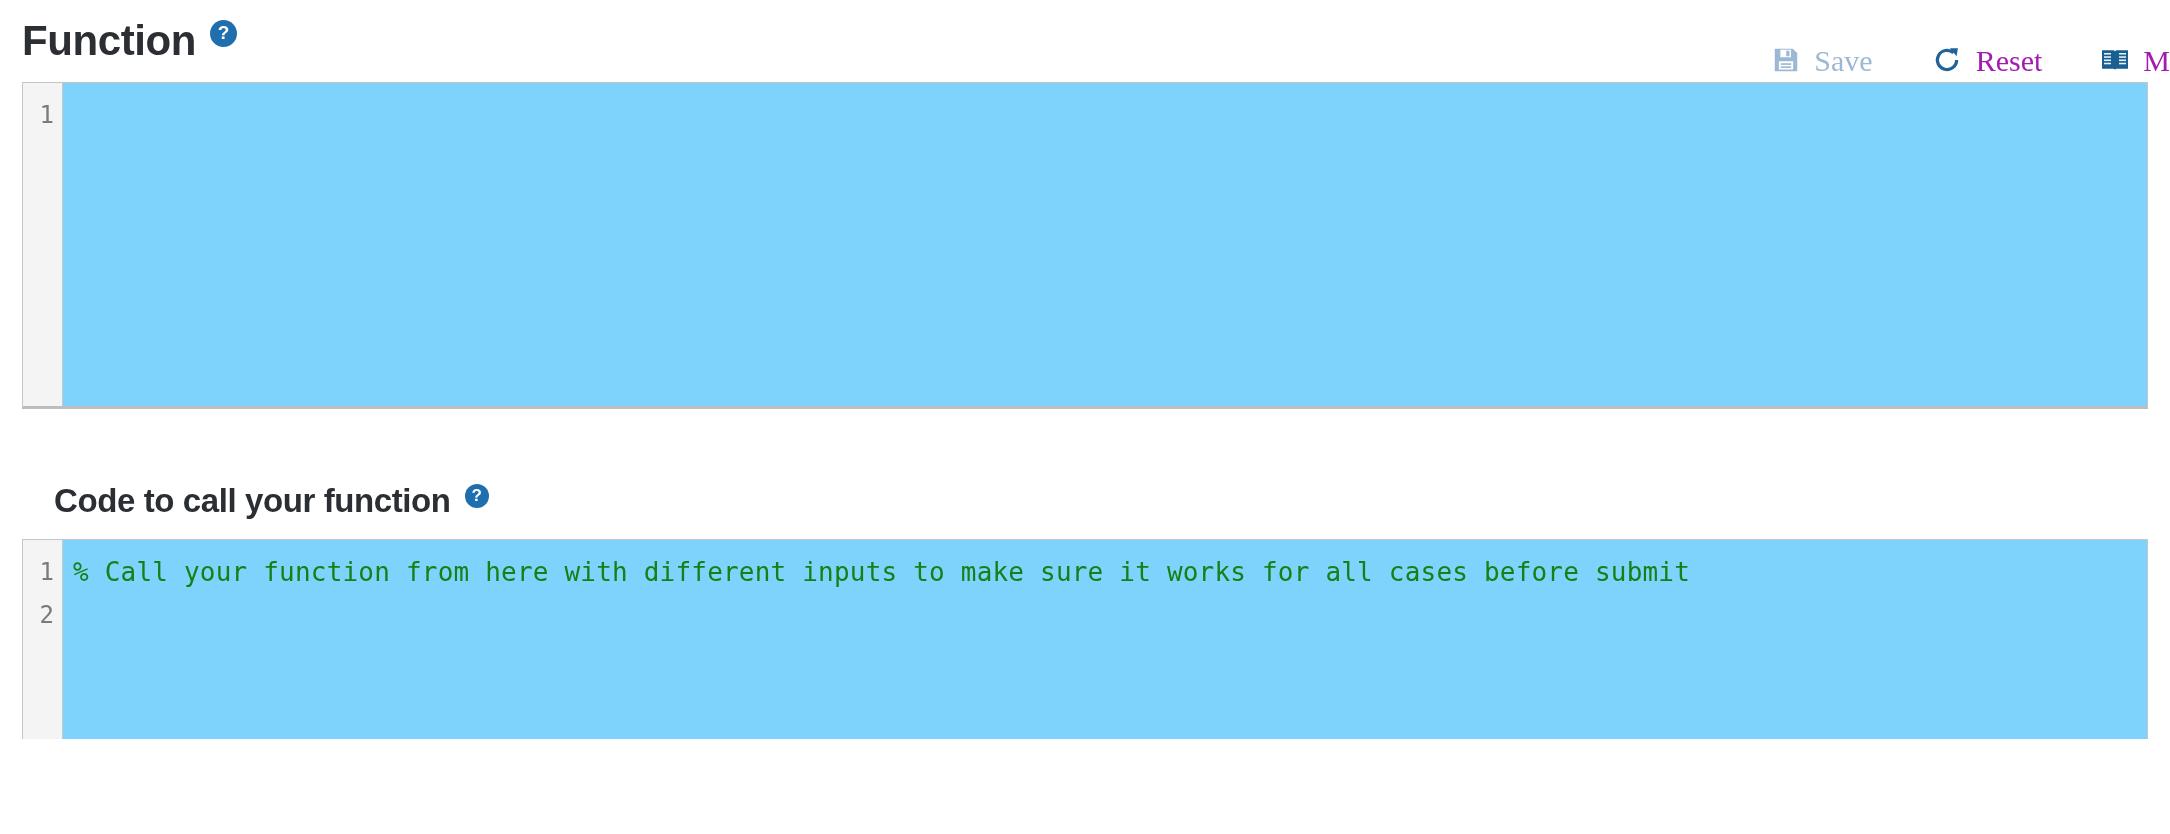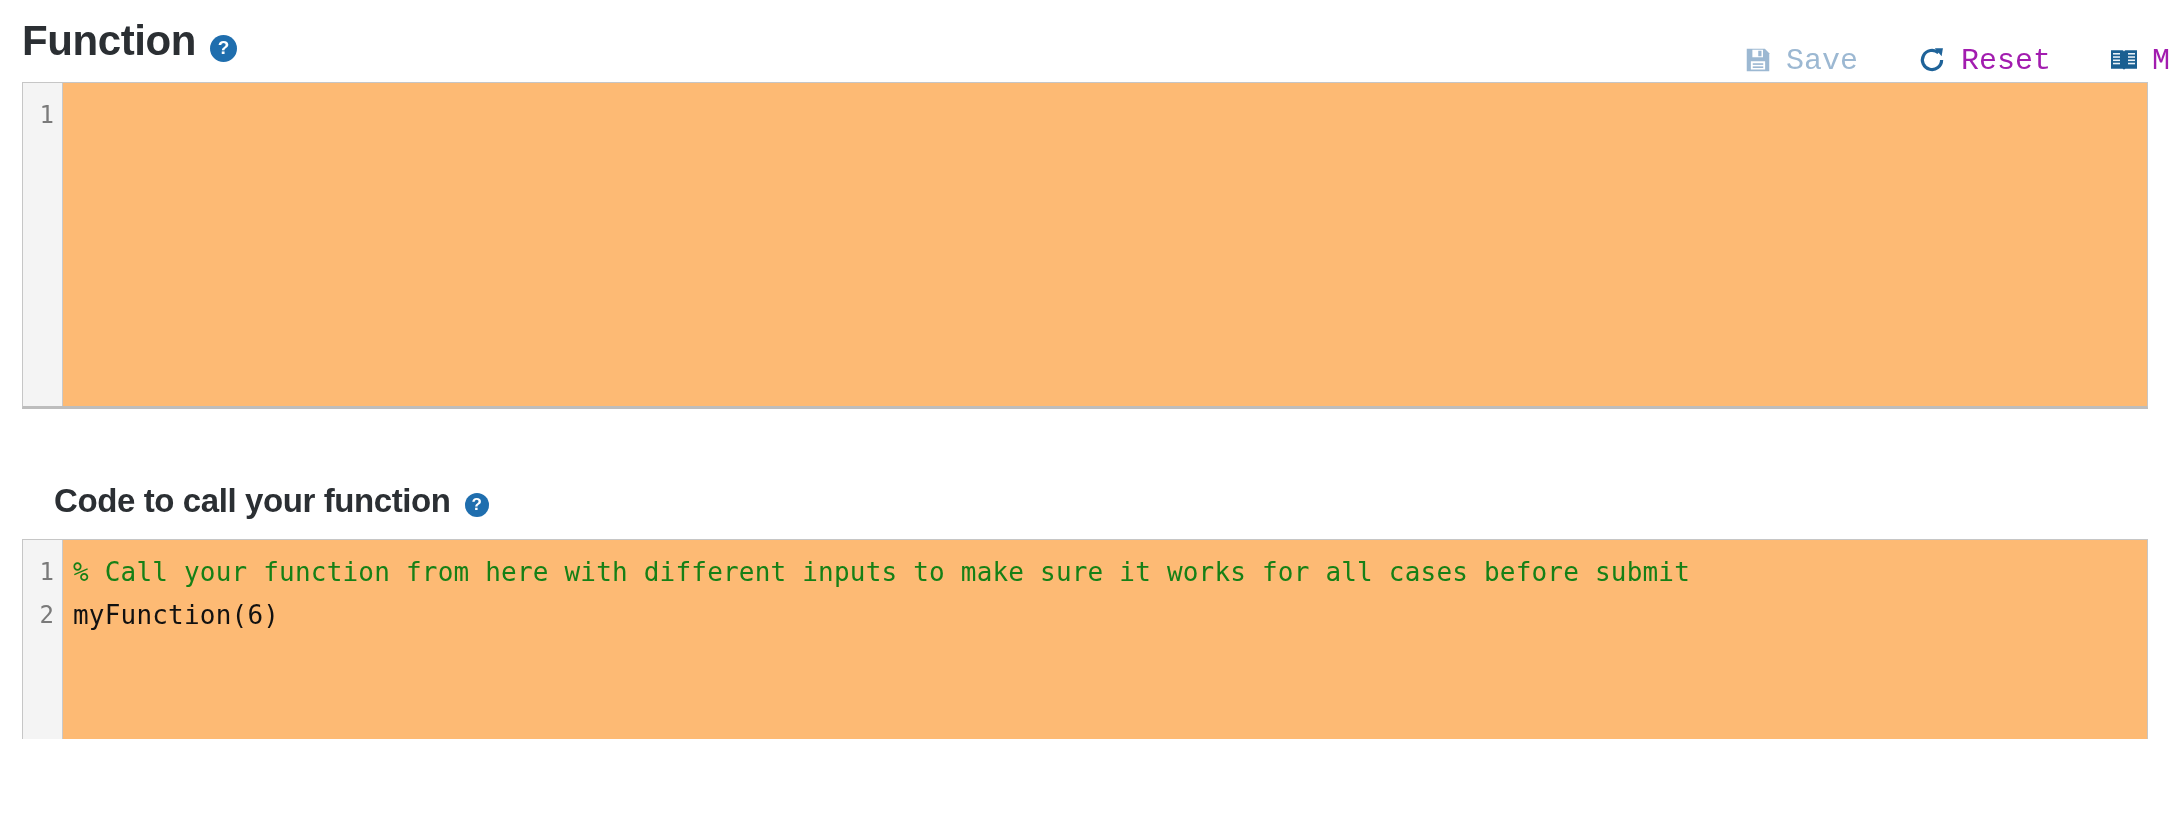--- a/index.html
+++ b/index.html
@@ -25,21 +25,21 @@
     display: flex;
     align-items: center;
     justify-content: space-between;
     padding: 0 0 0 22px;
   }
 
   #function-header { height: 82px; }
 
   .header-left {
     display: flex;
-    align-items: flex-end;
+    align-items: flex-start;
     gap: 14px;
   }
 
   .section-title {
     font-family: "Liberation Sans", sans-serif;
     font-size: 42px;
     font-weight: bold;
     color: #2b2f33;
     letter-spacing: -0.4px;
     line-height: 1;
@@ -81,21 +81,21 @@
   }
 
   .tool-btn {
     display: flex;
     align-items: center;
     gap: 13px;
     background: none;
     border: none;
     padding: 0;
     cursor: pointer;
-    font-family: Liberation Mono, monospace;
+    font-family: Liberation Serif, serif;
     font-size: 30px;
     line-height: 1;
     white-space: nowrap;
     margin-top: 37px;
   }
 
   .tool-btn .tool-label { position: relative; top: 1px; }
 
   .tool-btn.disabled { cursor: default; }
   .tool-btn.disabled .tool-label { color: #9cb8d2; }
@@ -139,21 +139,21 @@
     font-family: "DejaVu Sans Mono", monospace;
     font-size: 24px;
     line-height: 43px;
     color: #7a7a7a;
   }
 
   .code-area {
     flex: 1 1 auto;
     padding: 11px 0 0 10px;
     overflow: hidden;
-    background: #fdba74;
+    background: #7dd3fc;
   }
 
   .code-line {
     font-family: "DejaVu Sans Mono", monospace;
     font-size: 26px;
     line-height: 43px;
     white-space: pre;
     color: #111111;
     letter-spacing: 0.2px;
   }
@@ -246,17 +246,16 @@
 
   <div class="spacer-title-editor"></div>
 
   <div class="editor" id="call-editor">
     <div class="gutter">
       <span class="ln">1</span>
       <span class="ln">2</span>
     </div>
     <div class="code-area">
       <div class="code-line comment">% Call your function from here with different inputs to make sure it works for all cases before submit</div>
-      <div class="code-line">myFunction(6)</div>
     </div>
   </div>
 
 </div>
 
 </body></html>

